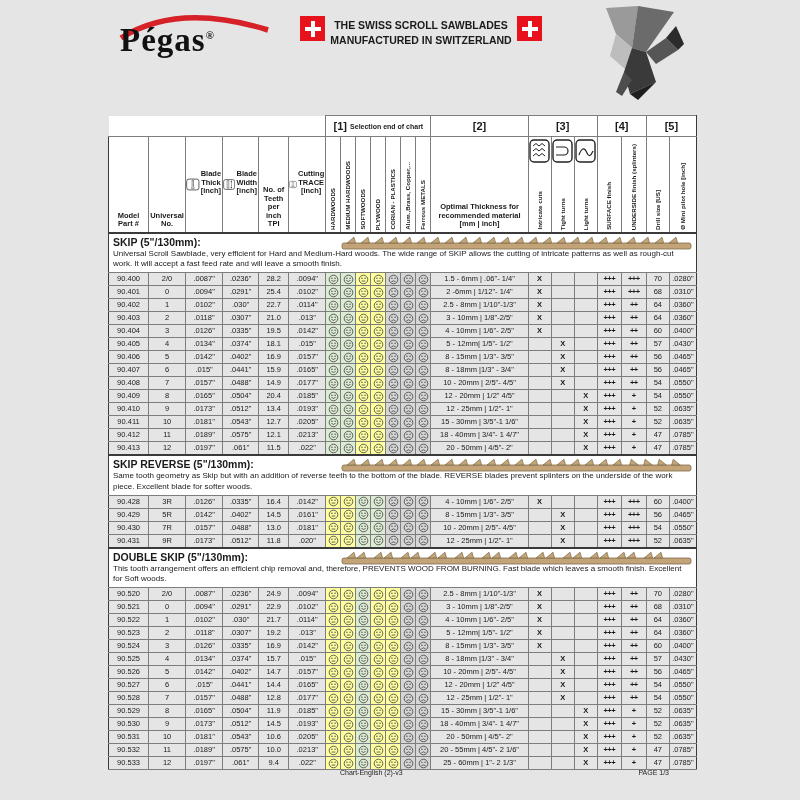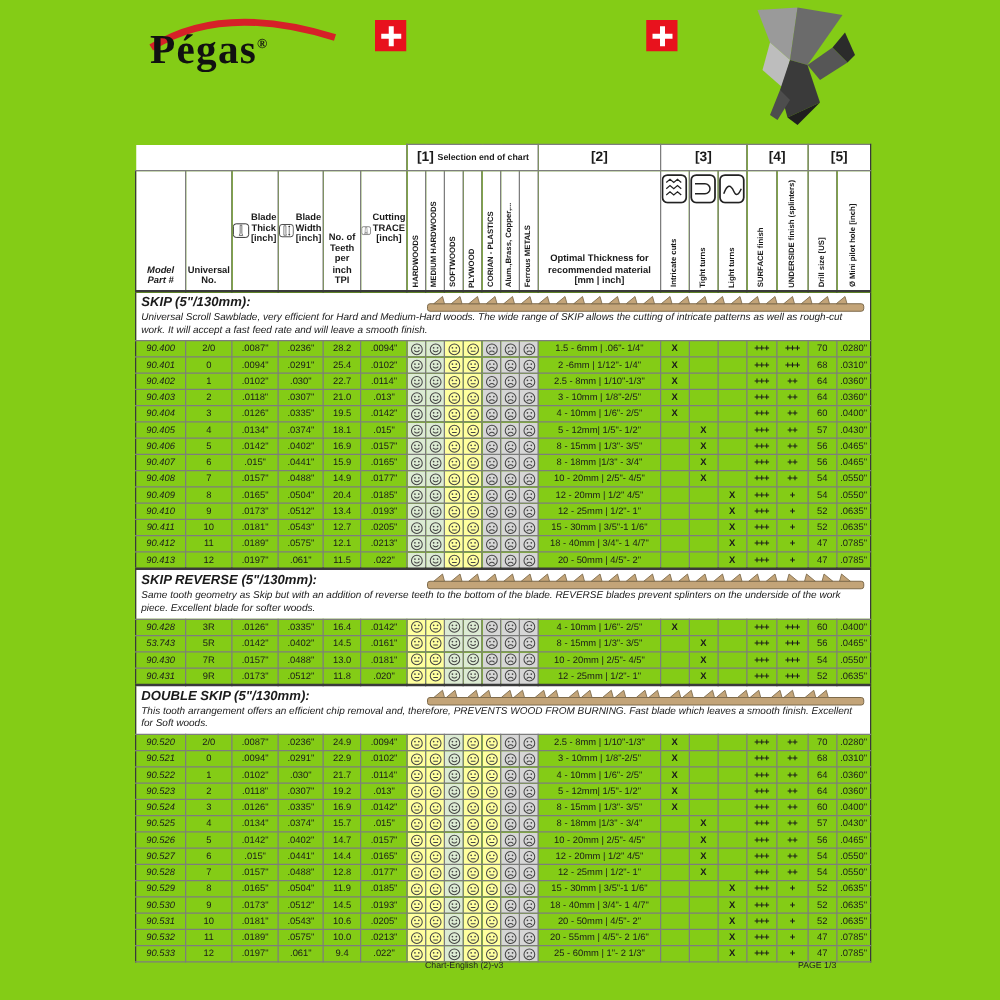--- a/index.html
+++ b/index.html
@@ -1,16 +1,16 @@
 <!DOCTYPE html>
 <html><head>
 <meta charset="utf-8">
 <style>
   html,body{margin:0;padding:0;background:#ffffff;}
-  #page{position:relative;width:800px;height:800px;background:#84cc16;overflow:hidden;
+  #page{position:relative;width:800px;height:800px;background:#e5e5e5;overflow:hidden;
         font-family:"Liberation Sans",sans-serif;color:#1a1a1a;}
 
   
   #top-header{position:absolute;left:108px;top:6px;width:589px;height:104px;}
   #brand{position:absolute;left:8px;top:2px;width:160px;height:62px;}
   #brand-arc{position:absolute;left:0;top:0;}
   #brand-text{position:absolute;left:4px;top:14px;font:700 33px "Liberation Serif",serif;letter-spacing:1px;color:#111;}
   #brand-text sup{font-size:11px;font-weight:700;}
   .flag{position:absolute;width:25px;height:25px;background:#e8121d;}
   .flag .v{position:absolute;left:10.5px;top:4.5px;width:4px;height:16px;background:#fff;}
@@ -32,21 +32,21 @@
   .grow .g1cap{font-size:7px;font-weight:700;vertical-align:1px;}
   .hrow th{height:95px;vertical-align:bottom;font-weight:700;font-size:7.5px;line-height:1.15;text-align:center;}
   .pre{white-space:pre-line;}
   .hrow th .hpad{padding:0 1px 3px 1px;}
   .vwrap{display:flex;height:93px;flex-direction:column;justify-content:flex-end;align-items:center;padding-bottom:2px;}
   .vwrap2{display:flex;height:91px;flex-direction:column;justify-content:space-between;align-items:center;padding:2px 0;}
   .vert{writing-mode:vertical-rl;transform:rotate(180deg);font-size:6.2px;font-weight:700;line-height:1;white-space:nowrap;}
   .iconbox{display:block;}
   .colstack{display:flex;height:91px;justify-content:space-between;align-items:center;padding:2px 0;}
 
-  .bl{border-left:1.5px solid #3a3a3a !important;font-style:italic;}
+  .bl{border-left:1.5px solid #3a3a3a !important;}
   .br{border-right:1.5px solid #3a3a3a !important;}
   tbody tr:last-child td{border-bottom:2px solid #3a3a3a;}
 
   
   .section-cell{border-top:2.5px solid #3a3a3a !important;background:#fff;text-align:left;}
   .sec-head{position:relative;padding:2px 5px 3px 4px;}
   .sec-title{font-size:10.5px;font-weight:700;}
   .sec-desc{font-size:8px;line-height:1.28;padding-top:1px;max-width:583px;}
   .sec-blade{position:absolute;top:1px;right:3px;}
 
@@ -77,20 +77,24 @@
         <path d="M5,30 Q62,-6 152,22" fill="none" stroke="#d62128" stroke-width="5.5"></path>
       </svg>
       <div id="brand-text"><span>Pégas</span><sup>®</sup></div>
     </div>
 
     <div class="flag" id="flag-left">
         <span class="v"></span>
         <span class="h"></span>
       </div>
 
+    <div id="tagline">
+      <div>THE SWISS SCROLL SAWBLADES</div>
+      <div>MANUFACTURED IN SWITZERLAND</div>
+    </div>
 
     <div class="flag" id="flag-right">
         <span class="v"></span>
         <span class="h"></span>
       </div>
 
     <svg id="pegasus" width="104" height="98" viewBox="0 0 104 98">
       <polygon points="20,4 52,2 46,44 30,30" fill="#9a9a9a"></polygon>
       <polygon points="52,2 88,8 60,48 46,44" fill="#6b6b6b"></polygon>
       <polygon points="30,30 46,44 40,66 24,52" fill="#bdbdbd"></polygon>
@@ -1429,21 +1433,21 @@
           <td class="opt">4 - 10mm | 1/6"- 2/5"</td>
           <td class="xcell">X</td>
           <td class="xcell"></td>
           <td class="xcell"></td>
           <td class="plus">+++</td>
           <td class="plus">+++</td>
           <td>60</td>
           <td class="br">.0400"</td>
         </tr>
         <tr class="data">
-          <td class="bl">53.743</td>
+          <td class="bl">90.429</td>
           <td>5R</td>
           <td>.0142"</td>
           <td>.0402"</td>
           <td>14.5</td>
           <td>.0161"</td>
           <td class="face m-ok">
             <svg width="11" height="11" viewBox="0 0 12 12">
               <circle cx="6" cy="6" r="4.7" fill="none" stroke="#444" stroke-width="0.9"></circle>
               <circle cx="4.3" cy="4.6" r="0.75" fill="#444"></circle>
               <circle cx="7.7" cy="4.6" r="0.75" fill="#444"></circle>

